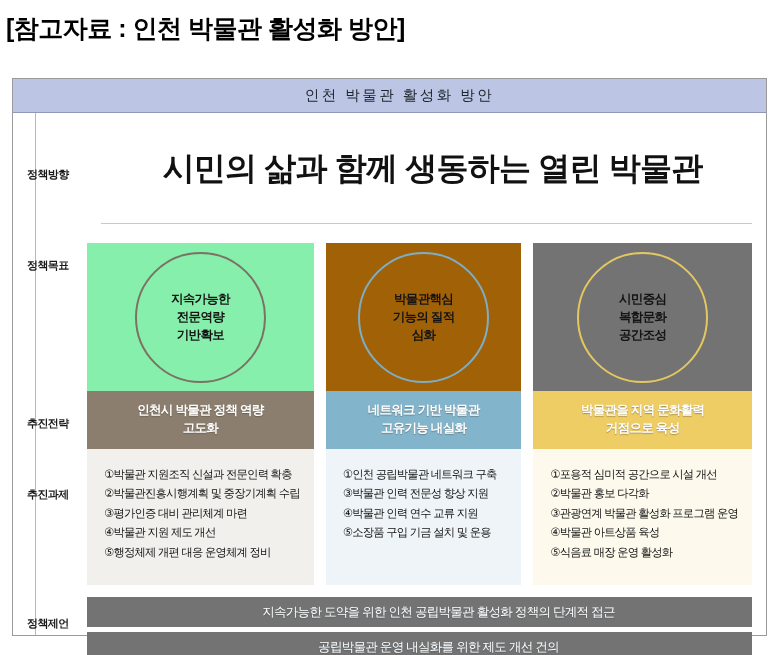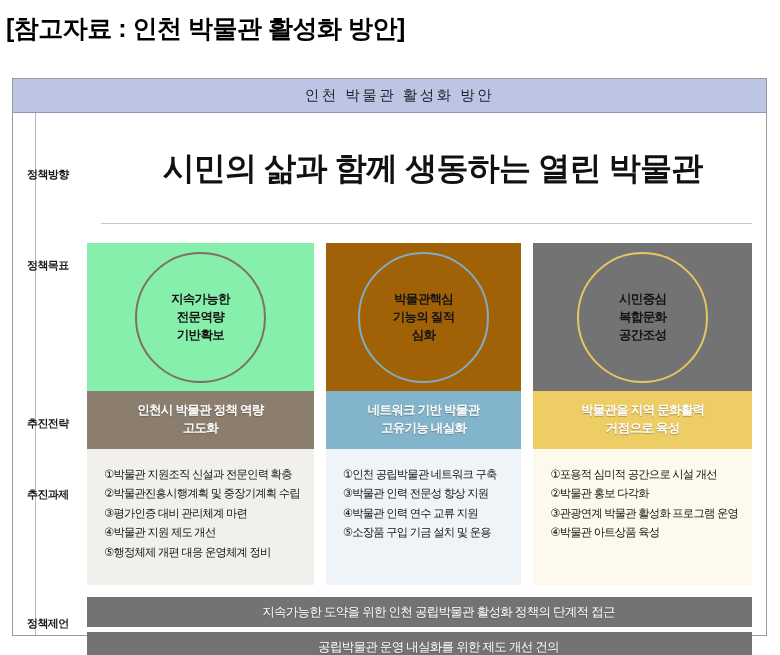--- a/index.html
+++ b/index.html
@@ -295,20 +295,21 @@
         <div class="strategy-bar" style="background: rgb(238, 205, 101); color: rgb(255, 255, 255); text-shadow: rgba(70, 60, 45, 0.4) 0px 1px 1px;">
           <span>박물관을 지역 문화활력</span>
           <span>거점으로 육성</span>
         </div>
         <div class="task-block" style="background: rgb(253, 250, 237);">
           <ul class="task-list">
             <li>①포용적 심미적 공간으로 시설 개선</li>
             <li>②박물관 홍보 다각화</li>
             <li>③관광연계 박물관 활성화 프로그램 운영</li>
             <li>④박물관 아트상품 육성</li>
+            <li>⑤식음료 매장 운영 활성화</li>
           </ul>
         </div>
       </div>
 
     </div>
 
     <div class="proposals">
       <div class="proposal-bar">지속가능한 도약을 위한 인천 공립박물관 활성화 정책의 단계적 접근</div>
       <div class="proposal-bar">공립박물관 운영 내실화를 위한 제도 개선 건의</div>
     </div>

